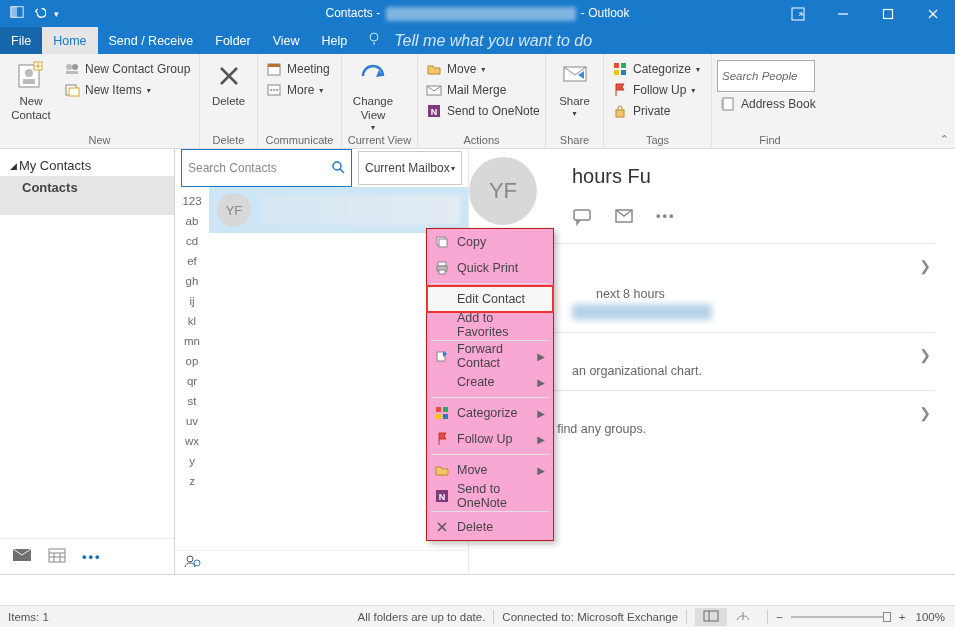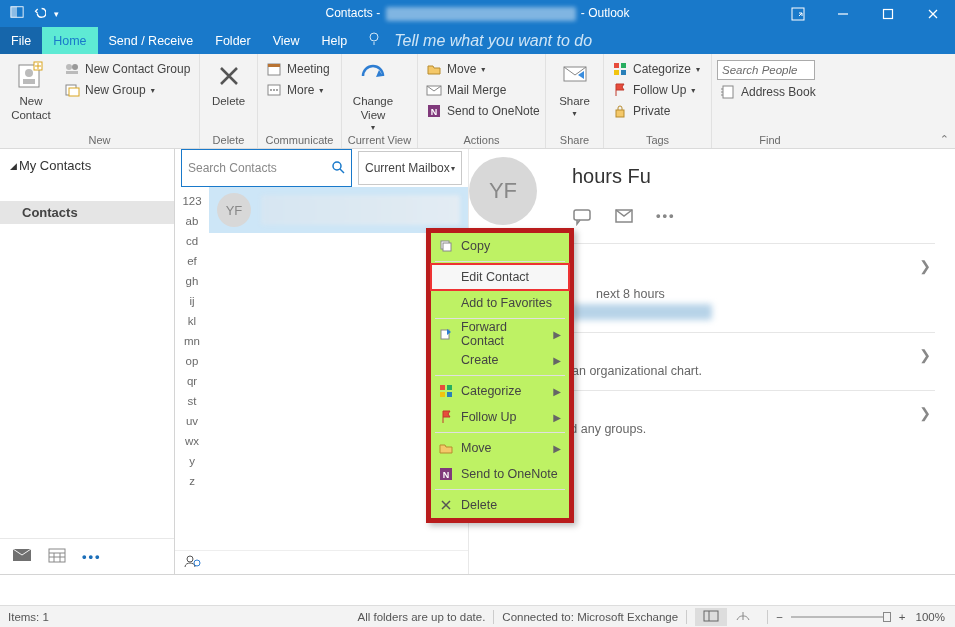--- a/index.html
+++ b/index.html
@@ -5,38 +5,38 @@
   * { box-sizing: border-box; font-family: "Segoe UI", Tahoma, sans-serif; }
   html, body { margin: 0; padding: 0; width: 955px; height: 627px; overflow: hidden; background: #fff; }
   .title-bar { height: 27px; background: #1979ca; color: #fff; display: flex; align-items: center; font-size: 12px; position: relative; }
   .title-bar .title-center { position: absolute; left: 0; right: 0; text-align: center; pointer-events: none; }
   .title-bar .left-icons { display:flex; align-items:center; gap:8px; padding-left:10px; z-index:1; }
   .title-bar .right-icons { margin-left:auto; display:flex; align-items:center; z-index:1; }
   .title-bar .win-btn { width: 45px; height:27px; display:flex; align-items:center; justify-content:center; }
   .ti-icon { width:14px; height:14px; display:inline-block; }
   .tabs-bar { height: 27px; background:#1979ca; display:flex; align-items:stretch; }
   .tabs-bar .tab { padding:0 11px; display:flex; align-items:center; color:#ffffff; font-size:12.5px; cursor:default; }
-  .tabs-bar .tab.active { background:#5eead4; color:#1979ca; }
+  .tabs-bar .tab.active { background:#e5e5e5; color:#1979ca; }
   .tabs-bar .tellme { display:flex; align-items:center; font-style: italic; color:#cfe5f6; margin-left:8px; gap:12px; }
   .ribbon { height: 95px; background:#f3f3f3; border-bottom:1px solid #dadada; display:flex; position:relative; }
   .ribbon-group { display:flex; flex-direction:column; border-right:1px solid #e1e1e1; padding:2px 5px 0 5px; }
   .ribbon-group .items { flex:1; display:flex; align-items: flex-start; gap:4px;}
   .ribbon-group .g-label { font-size:11px; color:#6a6a6a; text-align:center; padding:2px 0; }
   .big-btn { width:52px; display:flex; flex-direction:column; align-items:center; padding-top:4px; font-size:11.5px; color:#444; line-height:1.2; text-align:center; }
   .big-btn .bicon { width:32px; height:32px; margin-bottom:3px; }
   .stack { display:flex; flex-direction:column; gap:3px; padding-top:4px; }
   .small-btn { display:flex; align-items:center; gap:5px; font-size:12px; color:#444; padding:1px 3px; white-space:nowrap;}
   .small-btn .sicon { width:16px;height:16px; }
-  .ribbon .searchbox { width:98px; height:20px; border:1px solid #ababab; font-size:11.5px; display:flex; align-items:center; padding:0 4px; color:#6a6a6a; font-style:italic; background:#fff; }
+  .ribbon .searchbox { width:98px; height:32px; border:1px solid #ababab; font-size:11.5px; display:flex; align-items:center; padding:0 4px; color:#6a6a6a; font-style:italic; background:#fff; }
   .ribbon-collapse { position:absolute; right:6px; bottom:2px; color:#7a7a7a; font-size:11px; }
   .main { position:absolute; top:149px; left:0; right:0; bottom:52px; display:flex; border-bottom:1px solid #d4d4d4;}
   .nav-pane { width:175px; border-right:1px solid #d4d4d4; padding-top:6px; font-size:13px; color:#333; position:relative;}
   .nav-pane .hdr { padding:3px 10px; display:flex; align-items:center; gap:2px; font-weight:400; }
   .nav-pane .hdr .tri { font-size:9px; }
-  .nav-pane .item { padding:4px 10px 4px 22px;margin-top:25px; }
+  .nav-pane .item { padding:4px 10px 20px 22px; }
   .nav-pane .item.active { background:#e5e5e5; font-weight:600; color:#444; }
   .nav-bottom { position:absolute; bottom:0; left:0; right:0; height:36px; border-top:1px solid #e8e8e8; display:flex; align-items:center; gap:16px; padding-left:12px; color:#666; }
   .mid-pane { width:294px; display:flex; flex-direction:column; border-right:1px solid #e8e8e8; }
   .search-row { height:30px; display:flex; gap:6px; align-items:center; padding:0 6px; margin-top:4px; }
   .search-row .sbox { flex:1; height:38px; border:1px solid #1979ca; display:flex; align-items:center; justify-content:space-between; padding:0 6px; font-size:12px; color:#888;}
   .search-row .mailbox { width:104px; height:34px; border:1px solid #c9c9c9; display:flex; align-items:center; justify-content:space-between; padding:0 6px; font-size:12px; color:#444;}
   .list-area { flex:1; display:flex; }
   .alpha { width:34px; font-size:11.5px; color:#6a6a6a; text-align:center; padding-top:8px; }
   .alpha div { padding:4px 0; }
   .contacts { flex:1; padding-top:4px; }
@@ -47,21 +47,21 @@
   .reading { flex:1; position:relative; padding:10px 20px; color:#444; font-size:13px; }
   .reading .avatar-lg { width:68px;height:68px;border-radius:50%;background:#d8d8d8;display:flex;align-items:center;justify-content:center;font-size:22px;color:#888;position:absolute;left:0;top:8px; }
   .reading .contact-name { font-size:20px;color:#333;margin-left:83px;margin-top:6px; }
   .action-icons { margin-left:83px; margin-top:20px; display:flex; gap:22px; color:#6a6a6a; }
   .sec { padding:12px 0 12px 0; border-top:1px solid #e6e6e6; position:relative; }
   .sec-title { font-size:13.5px; color:#444; margin-bottom:4px;}
   .sec-sub { font-size:12.5px; color:#666; }
   .sec .chev { position:absolute; right:4px; top:14px; color:#888; font-size:14px; }
   .blur-value { width:140px;height:16px;background:#b7d3e8;filter:blur(3px);border-radius:2px;margin-top:3px; }
 
-  .context-menu { position:absolute; left:426px; top:228px; width:148px; background:#bef264; border:5px solid #b91c1c; box-shadow:3px 3px 6px rgba(0,0,0,.25); font-size:12.5px; color:#444; z-index:20; }
+  .context-menu { position:absolute; left:426px; top:228px; width:128px; background:#f9a8d4; border:1px solid #b91c1c; box-shadow:3px 3px 6px rgba(0,0,0,.25); font-size:12.5px; color:#444; z-index:20; }
   .context-menu .mi { height:26px; display:flex; align-items:center; padding:0 8px 0 30px; position:relative; }
   .context-menu .mi .mi-icon { position:absolute; left:6px; width:18px; height:18px; display:flex;align-items:center;justify-content:center; }
   .context-menu .mi .submenu-arrow { margin-left:auto; font-size:10px; color:#666; }
   .context-menu .sep { height:1px; background:#e0e0e0; margin:2px 4px; }
   .context-menu .mi.highlight { outline:2px solid #e33; outline-offset:-1px; background:#f7f7f7; }
 
   .status-bar { position:absolute; left:0; right:0; bottom:0; height:22px; background:#f3f3f3; border-top:1px solid #ddd; font-size:11.5px; color:#555; display:flex; align-items:center;}
   .status-bar .sep-v { width:1px;height:14px;background:#ccc; margin:0 8px; }
   .status-bar .zoom-track { width:100px;height:2px;background:#bbb; position:relative; margin:0 8px; }
   .status-bar .zoom-track .thumb { position:absolute; right:0; top:-4px; width:8px;height:10px;background:#f3f3f3;border:1px solid #888; }
@@ -154,21 +154,21 @@
               <circle cx="11" cy="6" r="3" fill="#999"></circle>
               <rect x="2" y="10" width="12" height="3" fill="#bbb"></rect>
             </svg>
           <span>New Contact Group</span>
         </div>
         <div class="small-btn">
           <svg class="sicon" viewBox="0 0 16 16">
               <rect x="2" y="3" width="10" height="10" fill="#fff" stroke="#888"></rect>
               <rect x="5" y="6" width="10" height="8" fill="#fff" stroke="goldenrod"></rect>
             </svg>
-          <span>New Group</span>
+          <span>New Items</span>
           <span style="font-size:8px;">▾</span>
         </div>
       </div>
     </div>
     <div class="g-label">New</div>
   </div>
 
   <div class="ribbon-group" style="width:58px;">
     <div class="items">
       <div class="big-btn">
@@ -428,20 +428,30 @@
 <div class="context-menu">
   <div class="mi">
       <span class="mi-icon">
         <svg width="14" height="14" viewBox="0 0 14 14">
           <rect x="2" y="2" width="8" height="8" fill="#fff" stroke="#888"></rect>
           <rect x="4" y="4" width="8" height="8" fill="#fff" stroke="#888"></rect>
         </svg>
       </span>
       <span>Copy</span>
     </div>
+  <div class="mi">
+      <span class="mi-icon">
+        <svg width="14" height="14" viewBox="0 0 14 14">
+          <rect x="3" y="1" width="8" height="4" fill="#fff" stroke="#888"></rect>
+          <rect x="2" y="5" width="10" height="5" fill="#bbb" stroke="#888"></rect>
+          <rect x="4" y="9" width="6" height="4" fill="#fff" stroke="#888"></rect>
+        </svg>
+      </span>
+      <span>Quick Print</span>
+    </div>
   <div class="sep"></div>
   <div class="mi highlight">
       <span>Edit Contact</span>
     </div>
   <div class="mi">
       <span>Add to Favorites</span>
     </div>
   <div class="sep"></div>
   <div class="mi">
       <span class="mi-icon">

